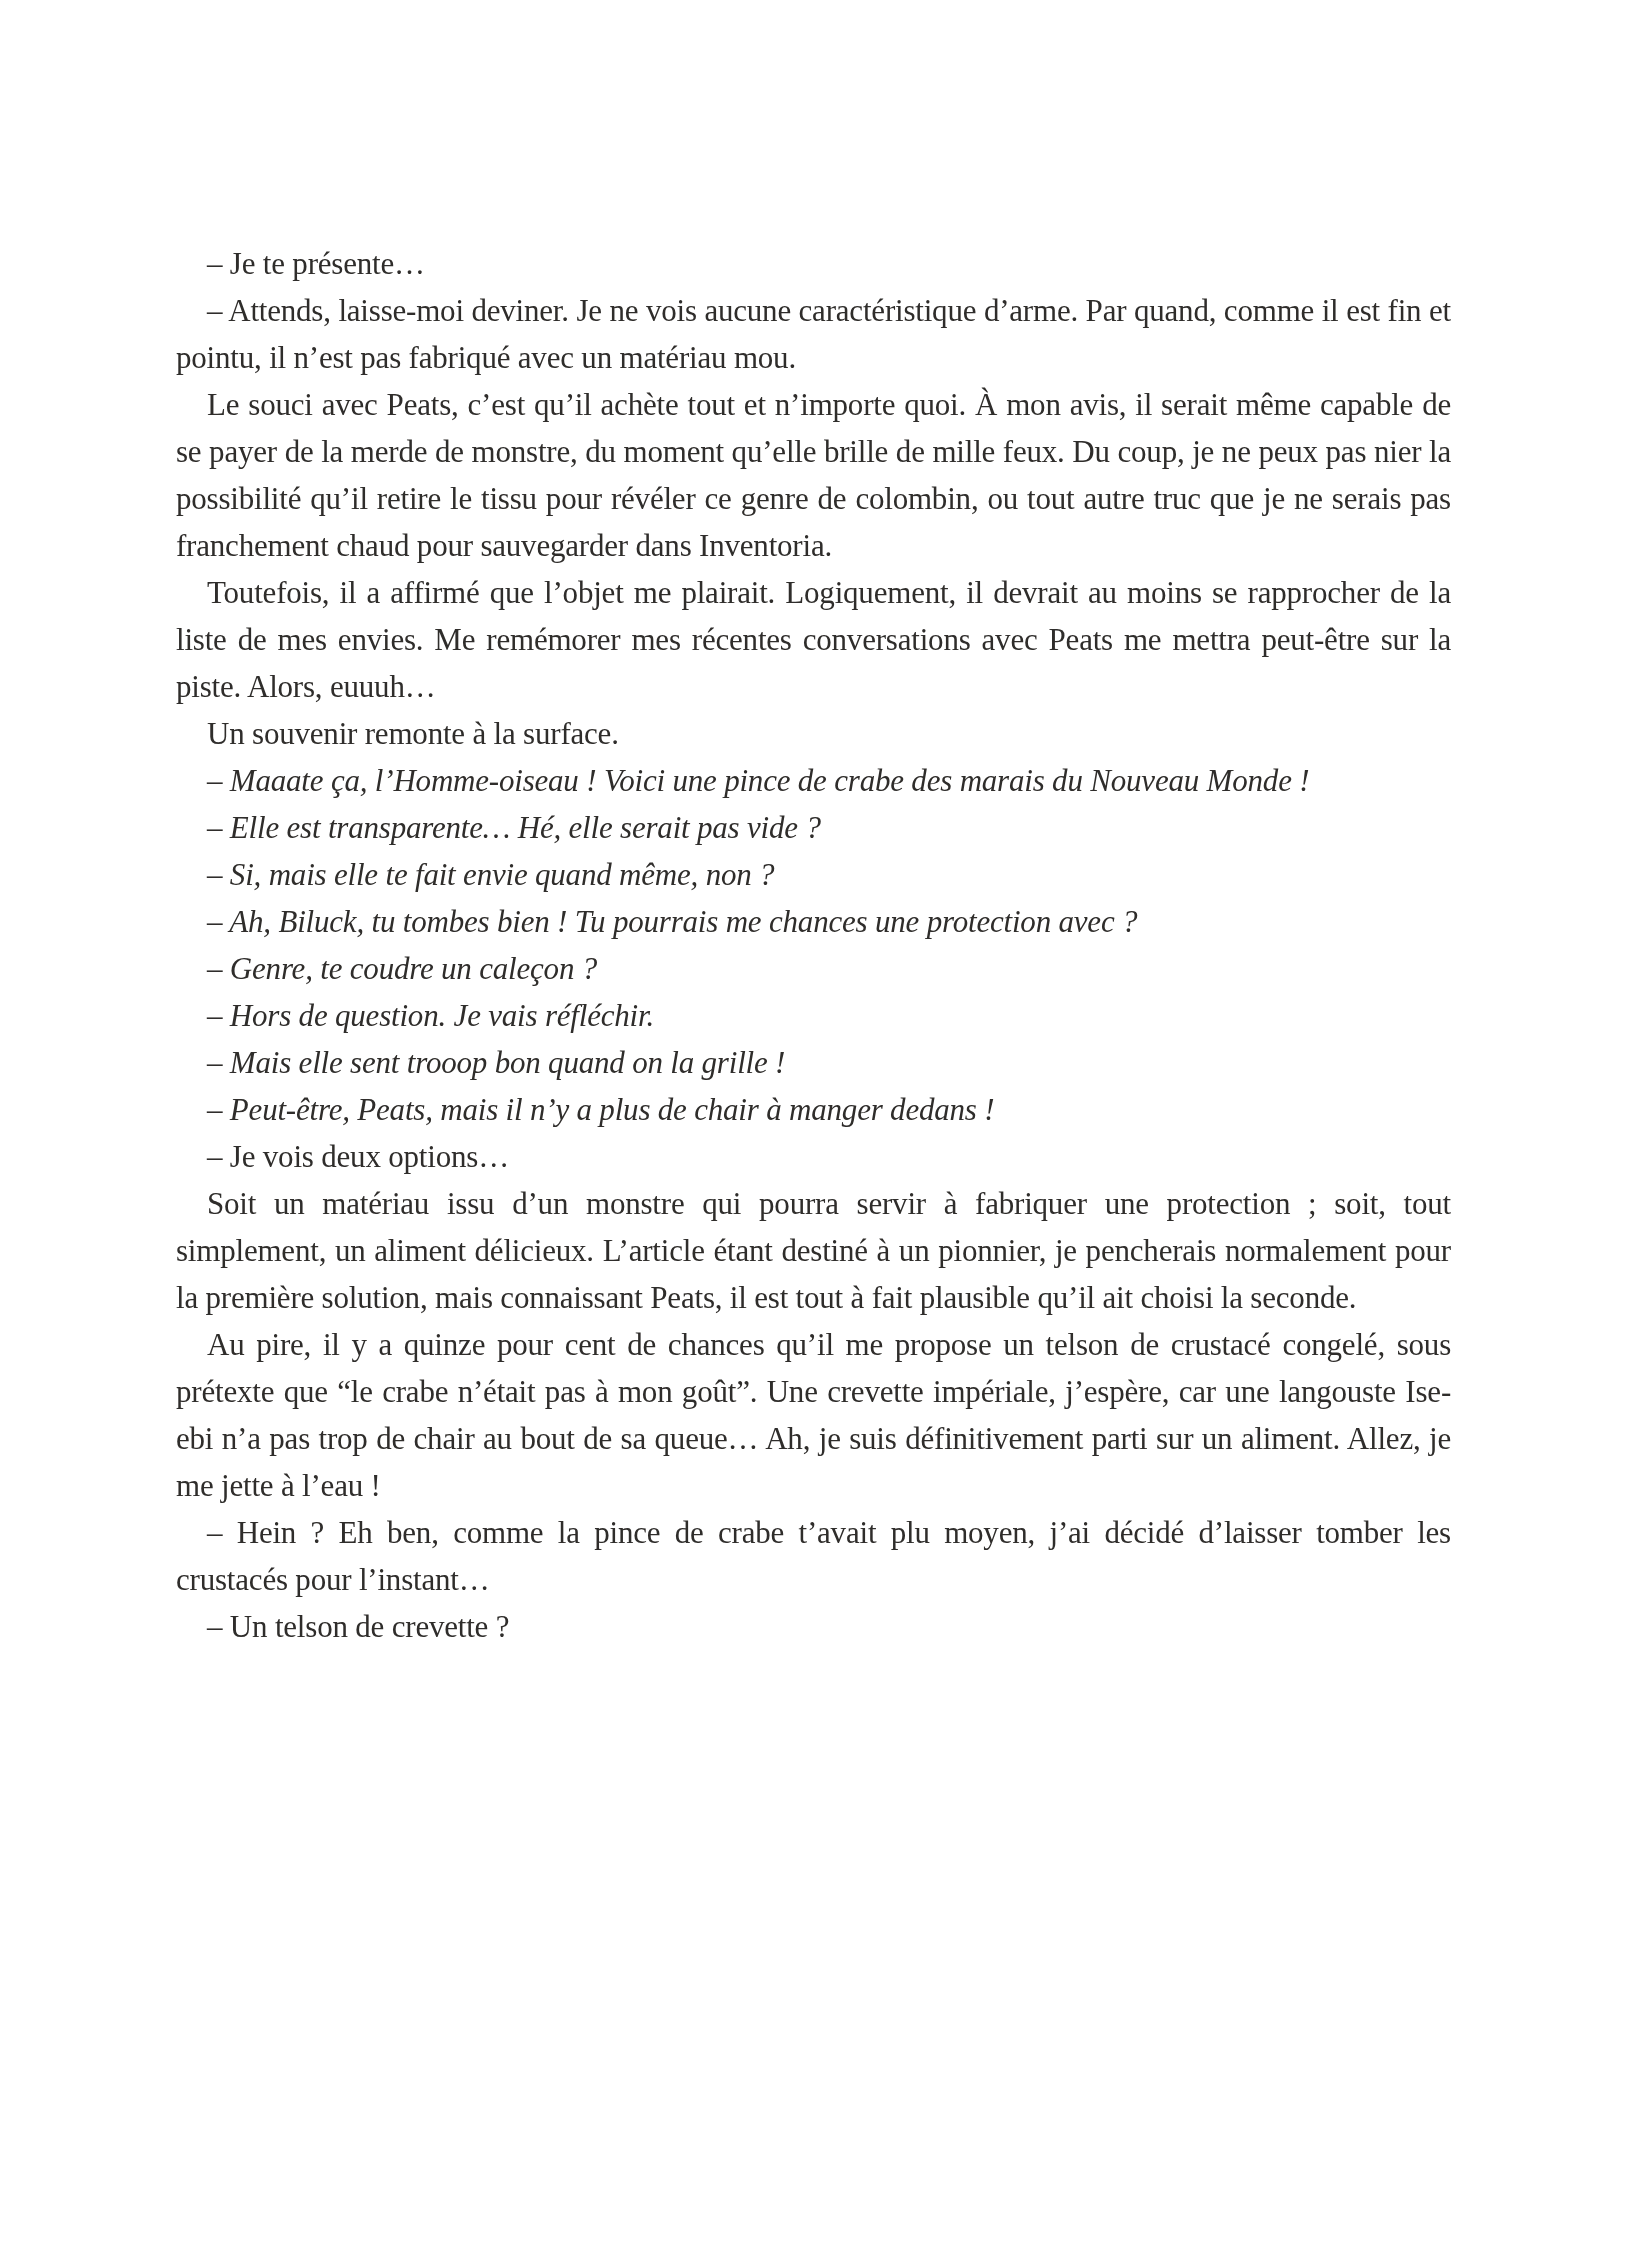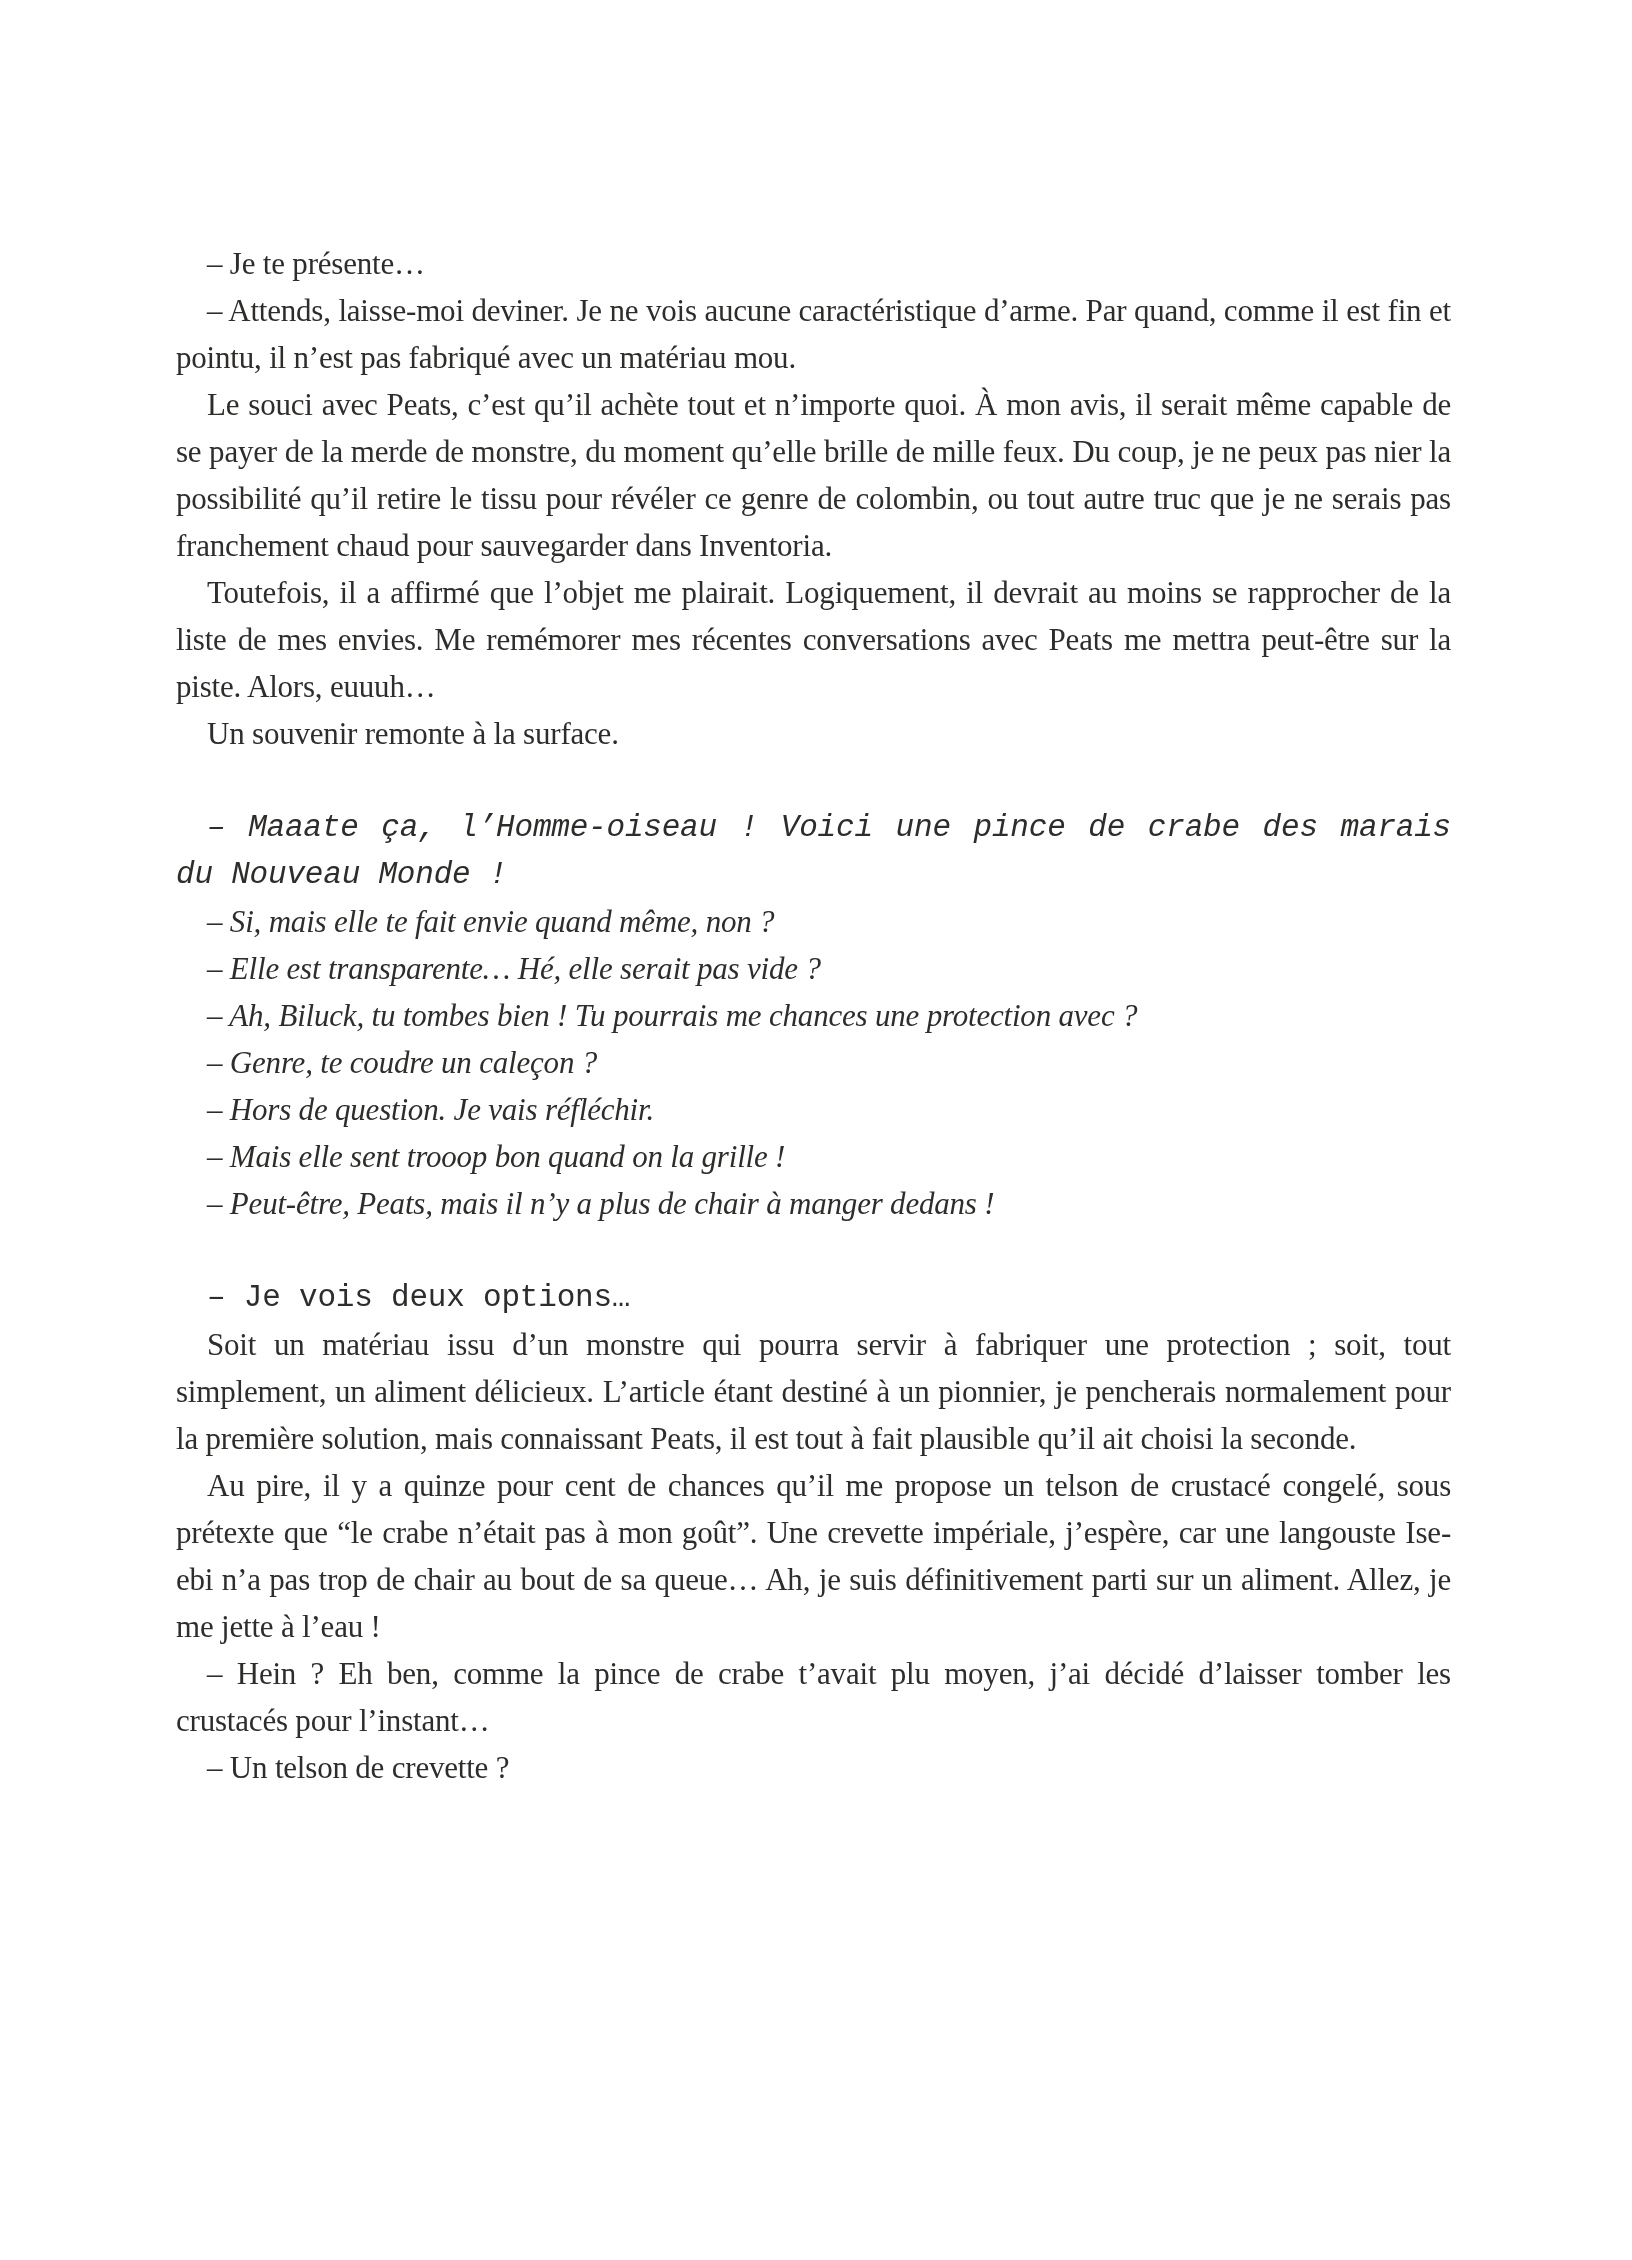--- a/index.html
+++ b/index.html
@@ -28,22 +28,20 @@
     hyphens: none;
   }
   .text-block p {
     margin: 0;
     text-indent: 31px;
   }
   .text-block p.flashback {
     font-style: italic;
   }
   .text-block p.gap-before {
-    margin-top: 47px;
-    font-family: Liberation Mono, monospace;
   }
   .footer {
     position: absolute;
     left: 176px;
     top: 2114px;
     width: 1281px;
     height: 58px;
   }
   .page-number {
     position: absolute;
@@ -84,22 +82,22 @@
 
 <div class="page">
 
   <main class="text-block">
     <p class="para dialogue">– Je te présente…</p>
     <p class="para dialogue">– Attends, laisse-moi deviner. Je ne vois aucune caractéristique d’arme. Par quand, comme il est fin et pointu, il n’est pas fabriqué avec un matériau mou.</p>
     <p class="para narration">Le souci avec Peats, c’est qu’il achète tout et n’importe quoi. À mon avis, il serait même capable de se payer de la merde de monstre, du moment qu’elle brille de mille feux. Du coup, je ne peux pas nier la possibilité qu’il retire le tissu pour révéler ce genre de colombin, ou tout autre truc que je ne serais pas franchement chaud pour sauvegarder dans Inventoria.</p>
     <p class="para narration">Toutefois, il a affirmé que l’objet me plairait. Logiquement, il devrait au moins se rapprocher de la liste de mes envies. Me remémorer mes récentes conversations avec Peats me mettra peut-être sur la piste. Alors, euuuh…</p>
     <p class="para narration">Un souvenir remonte à la surface.</p>
     <p class="para flashback gap-before">– Maaate ça, l’Homme-oiseau ! Voici une pince de crabe des marais du Nouveau Monde !</p>
+    <p class="para flashback">– Elle est transparente… Hé, elle serait pas vide ?</p>
     <p class="para flashback">– Si, mais elle te fait envie quand même, non ?</p>
-    <p class="para flashback">– Elle est transparente… Hé, elle serait pas vide ?</p>
     <p class="para flashback">– Ah, Biluck, tu tombes bien ! Tu pourrais me chances une protection avec ?</p>
     <p class="para flashback">– Genre, te coudre un caleçon ?</p>
     <p class="para flashback">– Hors de question. Je vais réfléchir.</p>
     <p class="para flashback">– Mais elle sent trooop bon quand on la grille !</p>
     <p class="para flashback">– Peut-être, Peats, mais il n’y a plus de chair à manger dedans !</p>
     <p class="para dialogue gap-before">– Je vois deux options…</p>
     <p class="para narration">Soit un matériau issu d’un monstre qui pourra servir à fabriquer une protection ; soit, tout simplement, un aliment délicieux. L’article étant destiné à un pionnier, je pencherais normalement pour la première solution, mais connaissant Peats, il est tout à fait plausible qu’il ait choisi la seconde.</p>
     <p class="para narration">Au pire, il y a quinze pour cent de chances qu’il me propose un telson de crustacé congelé, sous prétexte que “le crabe n’était pas à mon goût”. Une crevette impériale, j’espère, car une langouste Ise-ebi n’a pas trop de chair au bout de sa queue… Ah, je suis définitivement parti sur un aliment. Allez, je me jette à l’eau !</p>
     <p class="para dialogue">– Hein ? Eh ben, comme la pince de crabe t’avait plu moyen, j’ai décidé d’laisser tomber les crustacés pour l’instant…</p>
     <p class="para dialogue">– Un telson de crevette ?</p>

